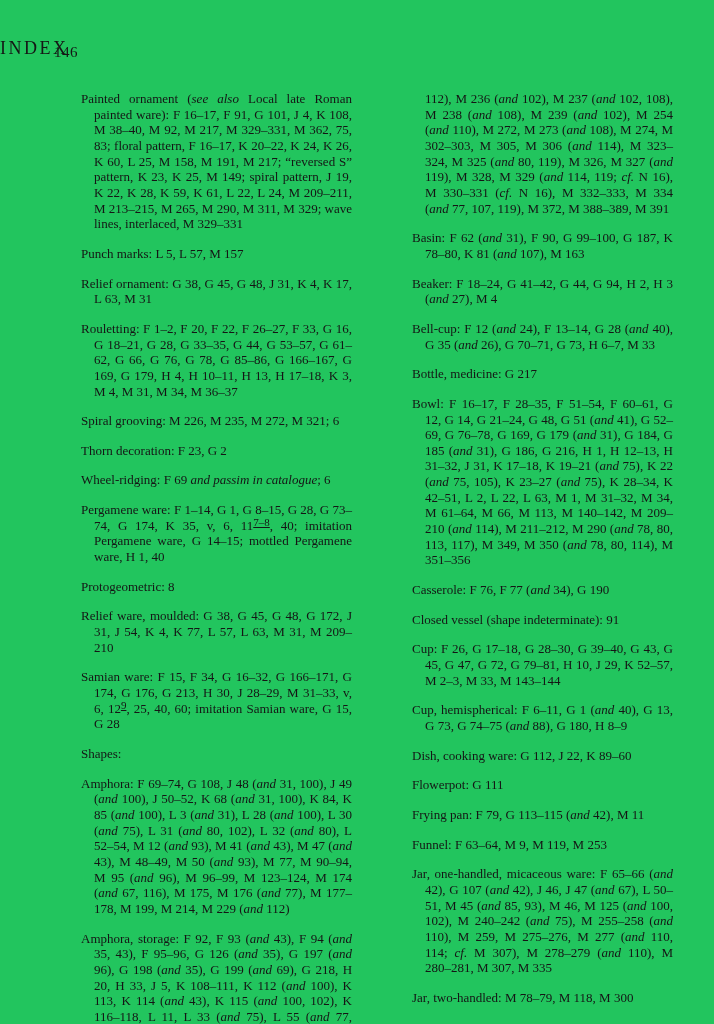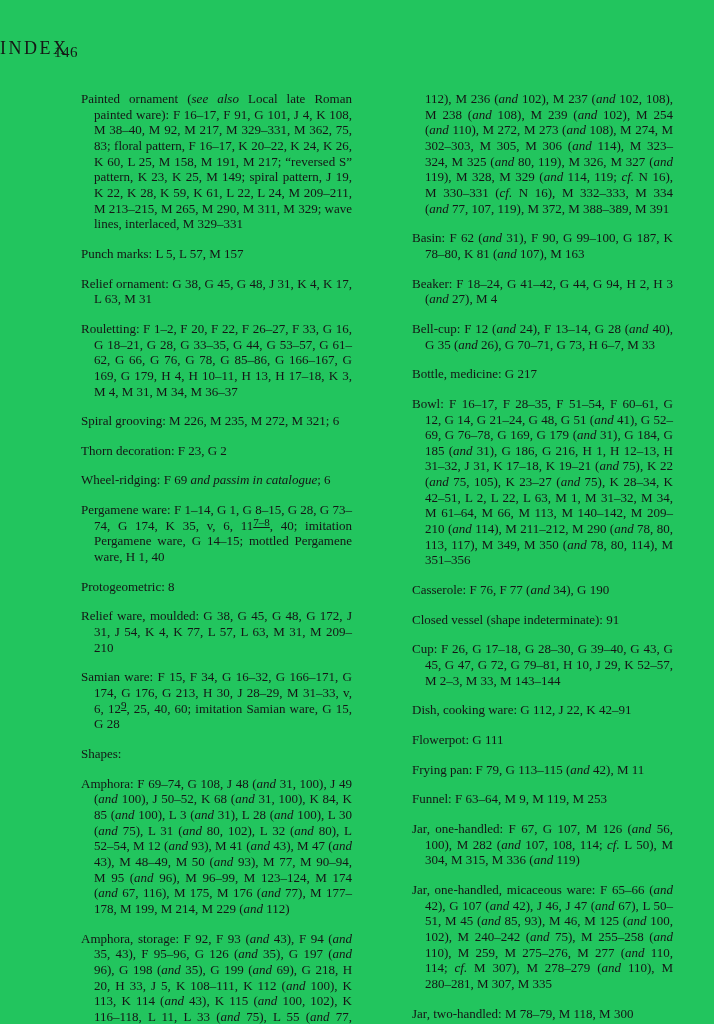--- a/index.html
+++ b/index.html
@@ -72,21 +72,21 @@
   <div class="col col-right">
       <p class="entry lvl1 cont">112), M 236 (<i>and</i> 102), M 237 (<i>and</i> 102, 108), M 238 (<i>and</i> 108), M 239 (<i>and</i> 102), M 254 (<i>and</i> 110), M 272, M 273 (<i>and</i> 108), M 274, M 302–303, M 305, M 306 (<i>and</i> 114), M 323–324, M 325 (<i>and</i> 80, 119), M 326, M 327 (<i>and</i> 119), M 328, M 329 (<i>and</i> 114, 119; <i>cf.</i> N 16), M 330–331 (<i>cf.</i> N 16), M 332–333, M 334 (<i>and</i> 77, 107, 119), M 372, M 388–389, M 391</p>
       <p class="entry lvl1">Basin: F 62 (<i>and</i> 31), F 90, G 99–100, G 187, K 78–80, K 81 (<i>and</i> 107), M 163</p>
       <p class="entry lvl1">Beaker: F 18–24, G 41–42, G 44, G 94, H 2, H 3 (<i>and</i> 27), M 4</p>
       <p class="entry lvl1">Bell-cup: F 12 (<i>and</i> 24), F 13–14, G 28 (<i>and</i> 40), G 35 (<i>and</i> 26), G 70–71, G 73, H 6–7, M 33</p>
       <p class="entry lvl1">Bottle, medicine: G 217</p>
       <p class="entry lvl1">Bowl: F 16–17, F 28–35, F 51–54, F 60–61, G 12, G 14, G 21–24, G 48, G 51 (<i>and</i> 41), G 52–69, G 76–78, G 169, G 179 (<i>and</i> 31), G 184, G 185 (<i>and</i> 31), G 186, G 216, H 1, H 12–13, H 31–32, J 31, K 17–18, K 19–21 (<i>and</i> 75), K 22 (<i>and</i> 75, 105), K 23–27 (<i>and</i> 75), K 28–34, K 42–51, L 2, L 22, L 63, M 1, M 31–32, M 34, M 61–64, M 66, M 113, M 140–142, M 209–210 (<i>and</i> 114), M 211–212, M 290 (<i>and</i> 78, 80, 113, 117), M 349, M 350 (<i>and</i> 78, 80, 114), M 351–356</p>
       <p class="entry lvl1">Casserole: F 76, F 77 (<i>and</i> 34), G 190</p>
       <p class="entry lvl1">Closed vessel (shape indeterminate): 91</p>
       <p class="entry lvl1">Cup: F 26, G 17–18, G 28–30, G 39–40, G 43, G 45, G 47, G 72, G 79–81, H 10, J 29, K 52–57, M 2–3, M 33, M 143–144</p>
-      <p class="entry lvl1">Dish, cooking ware: G 112, J 22, K 42–91</p>
+      <p class="entry lvl1">Cup, hemispherical: F 6–11, G 1 (<i>and</i> 40), G 13, G 73, G 74–75 (<i>and</i> 88), G 180, H 8–9</p>
+      <p class="entry lvl1">Dish, cooking ware: G 112, J 22, K 89–60</p>
       <p class="entry lvl1">Flowerpot: G 111</p>
       <p class="entry lvl1">Frying pan: F 79, G 113–115 (<i>and</i> 42), M 11</p>
       <p class="entry lvl1">Funnel: F 63–64, M 9, M 119, M 253</p>
-      <p class="entry lvl1">Jar, one-handled: F 67, G 107, M 126 (<i>and</i> 56, 100), M 282 (<i>and</i> 107, 108, 114; <i>cf.</i> L 50), M 304, M 315, M 336 (<i>and</i> 119)</p>
       <p class="entry lvl1">Jar, one-handled, micaceous ware: F 65–66 (<i>and</i> 42), G 107 (<i>and</i> 42), J 46, J 47 (<i>and</i> 67), L 50–51, M 45 (<i>and</i> 85, 93), M 46, M 125 (<i>and</i> 100, 102), M 240–242 (<i>and</i> 75), M 255–258 (<i>and</i> 110), M 259, M 275–276, M 277 (<i>and</i> 110, 114; <i>cf.</i> M 307), M 278–279 (<i>and</i> 110), M 280–281, M 307, M 335</p>
       <p class="entry lvl1">Jar, two-handled: M 78–79, M 118, M 300</p>
     </div>
 </div>
 
 </body></html>

